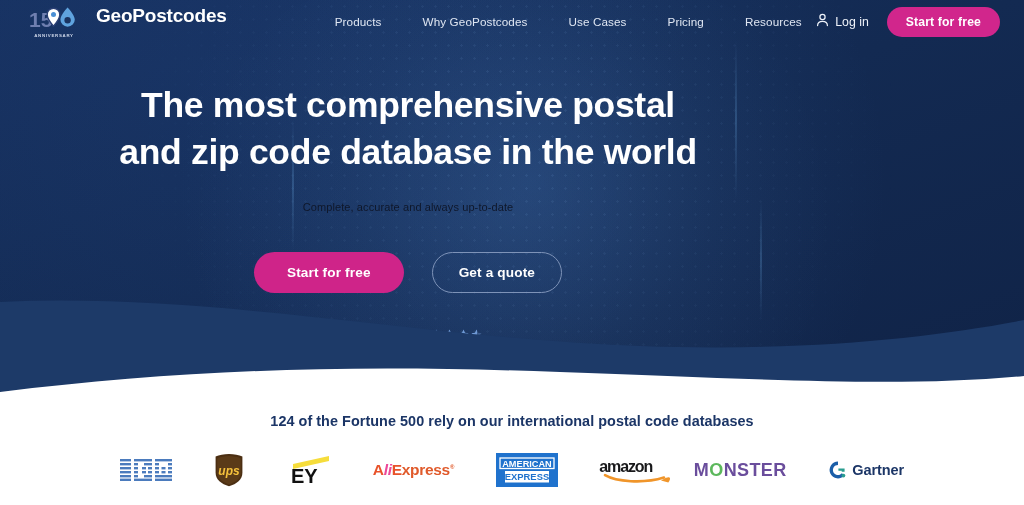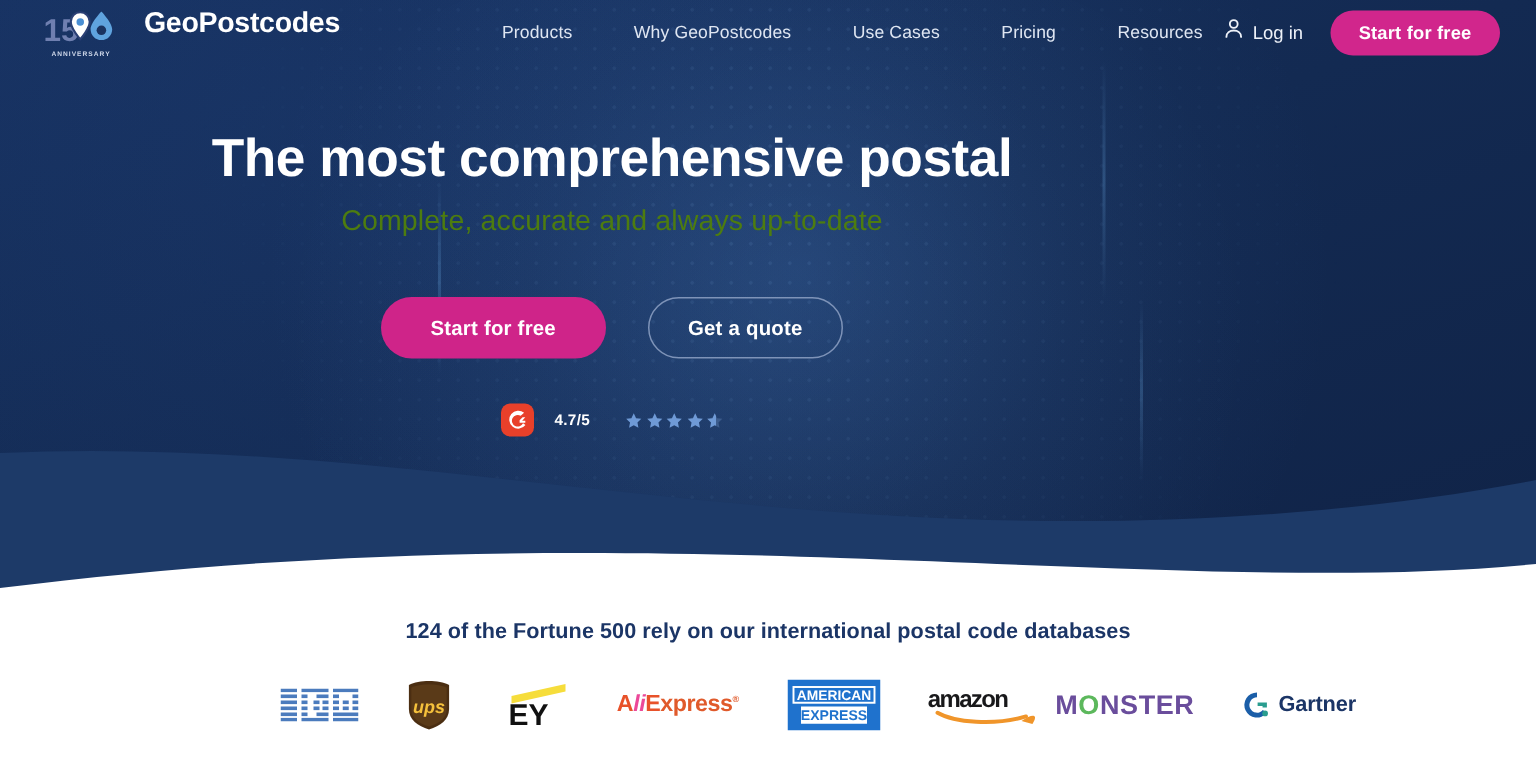--- a/index.html
+++ b/index.html
@@ -160,23 +160,23 @@
   }
   .headline {
     margin-top: 82px;
     font-size: 35.5px;
     line-height: 47px;
     font-weight: 700;
     color: #ffffff;
     letter-spacing: -.3px;
   }
   .subhead {
-    margin-top: 8px;
-    font-size: 19px;
-    color: #4d7c0f;
+    margin-top: 25px;
+    font-size: 11px;
+    color: #0f172a;
     letter-spacing: .1px;
   }
 
   .cta-row {
     margin-top: 39px;
     display: flex;
     justify-content: center;
     align-items: center;
     gap: 28px;
   }
@@ -251,21 +251,21 @@
     margin-top: 21px;
     font-size: 14.4px;
     font-weight: 700;
     color: #1b3566;
     letter-spacing: .05px;
   }
   .logo-strip {
     margin-top: 22px;
     display: flex;
     align-items: center;
-    justify-content: flex-end;
+    justify-content: space-between;
     gap: 32px;
     padding: 0 120px;
   }
   .logo-cell {
     display: flex;
     align-items: center;
     justify-content: center;
     height: 38px;
   }
 
@@ -369,20 +369,21 @@
         </span>
         <span class="login-label">Log in</span>
       </div>
       <button class="btn-pill btn-pink-sm">Start for free</button>
     </div>
   </div>
 
   <div class="hero-content">
     <h1 class="headline">
       <span>The most comprehensive postal</span><br>
+      <span>and zip code database in the world</span>
     </h1>
     <p class="subhead">Complete, accurate and always up-to-date</p>
 
     <div class="cta-row">
       <button class="btn-pill btn-pink-lg">Start for free</button>
       <button class="btn-pill btn-ghost-lg">Get a quote</button>
     </div>
 
     <div class="rating-row">
       <span class="g2-badge">

